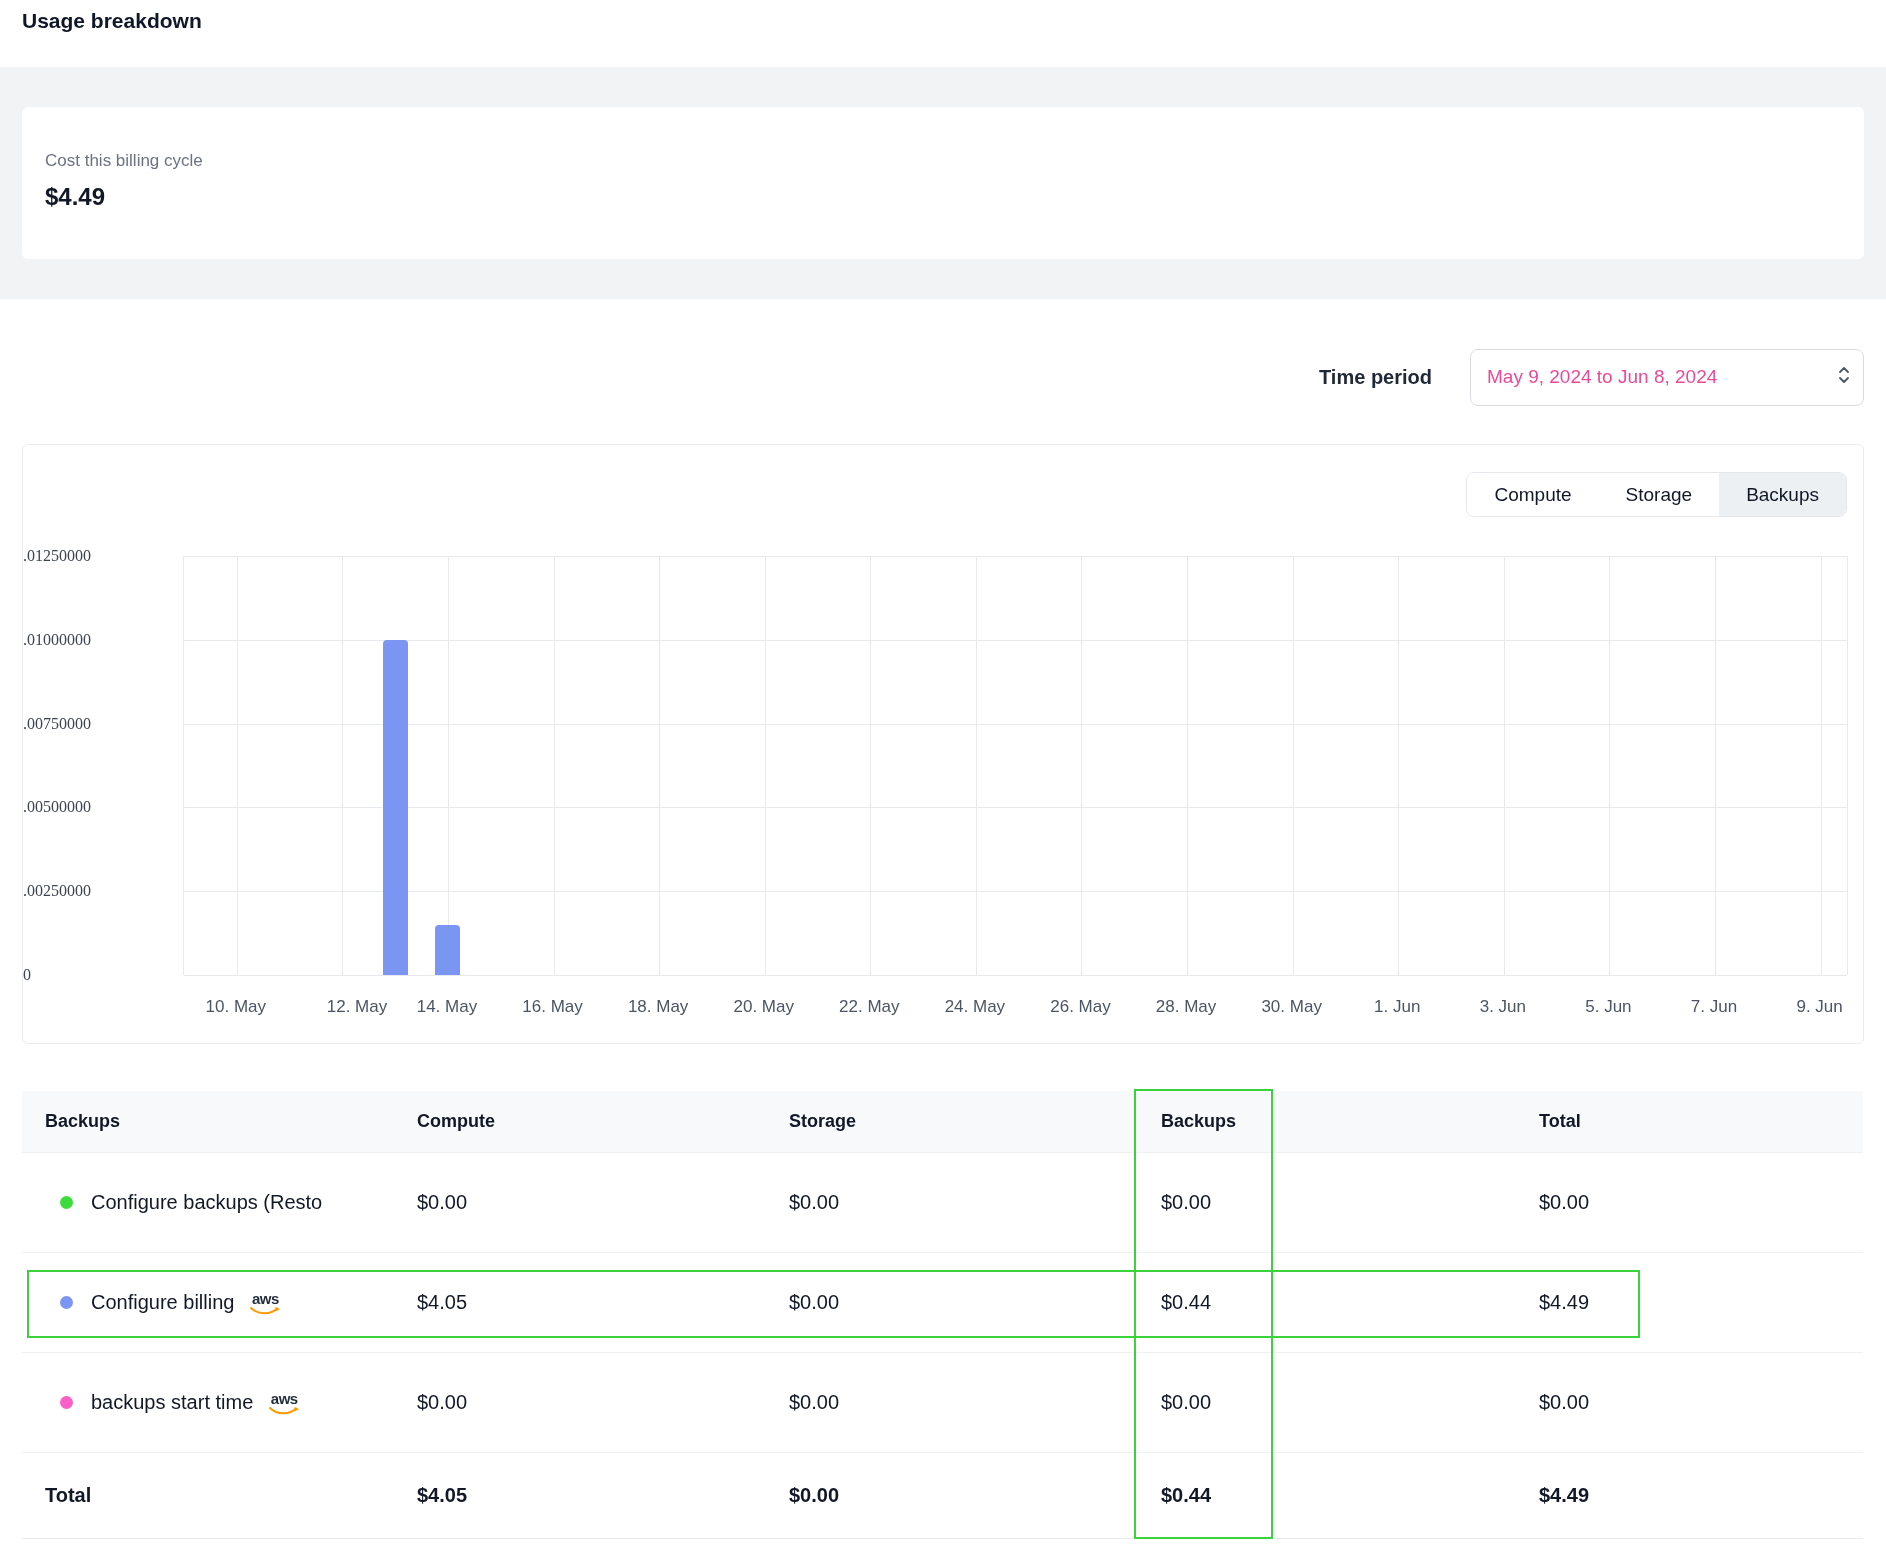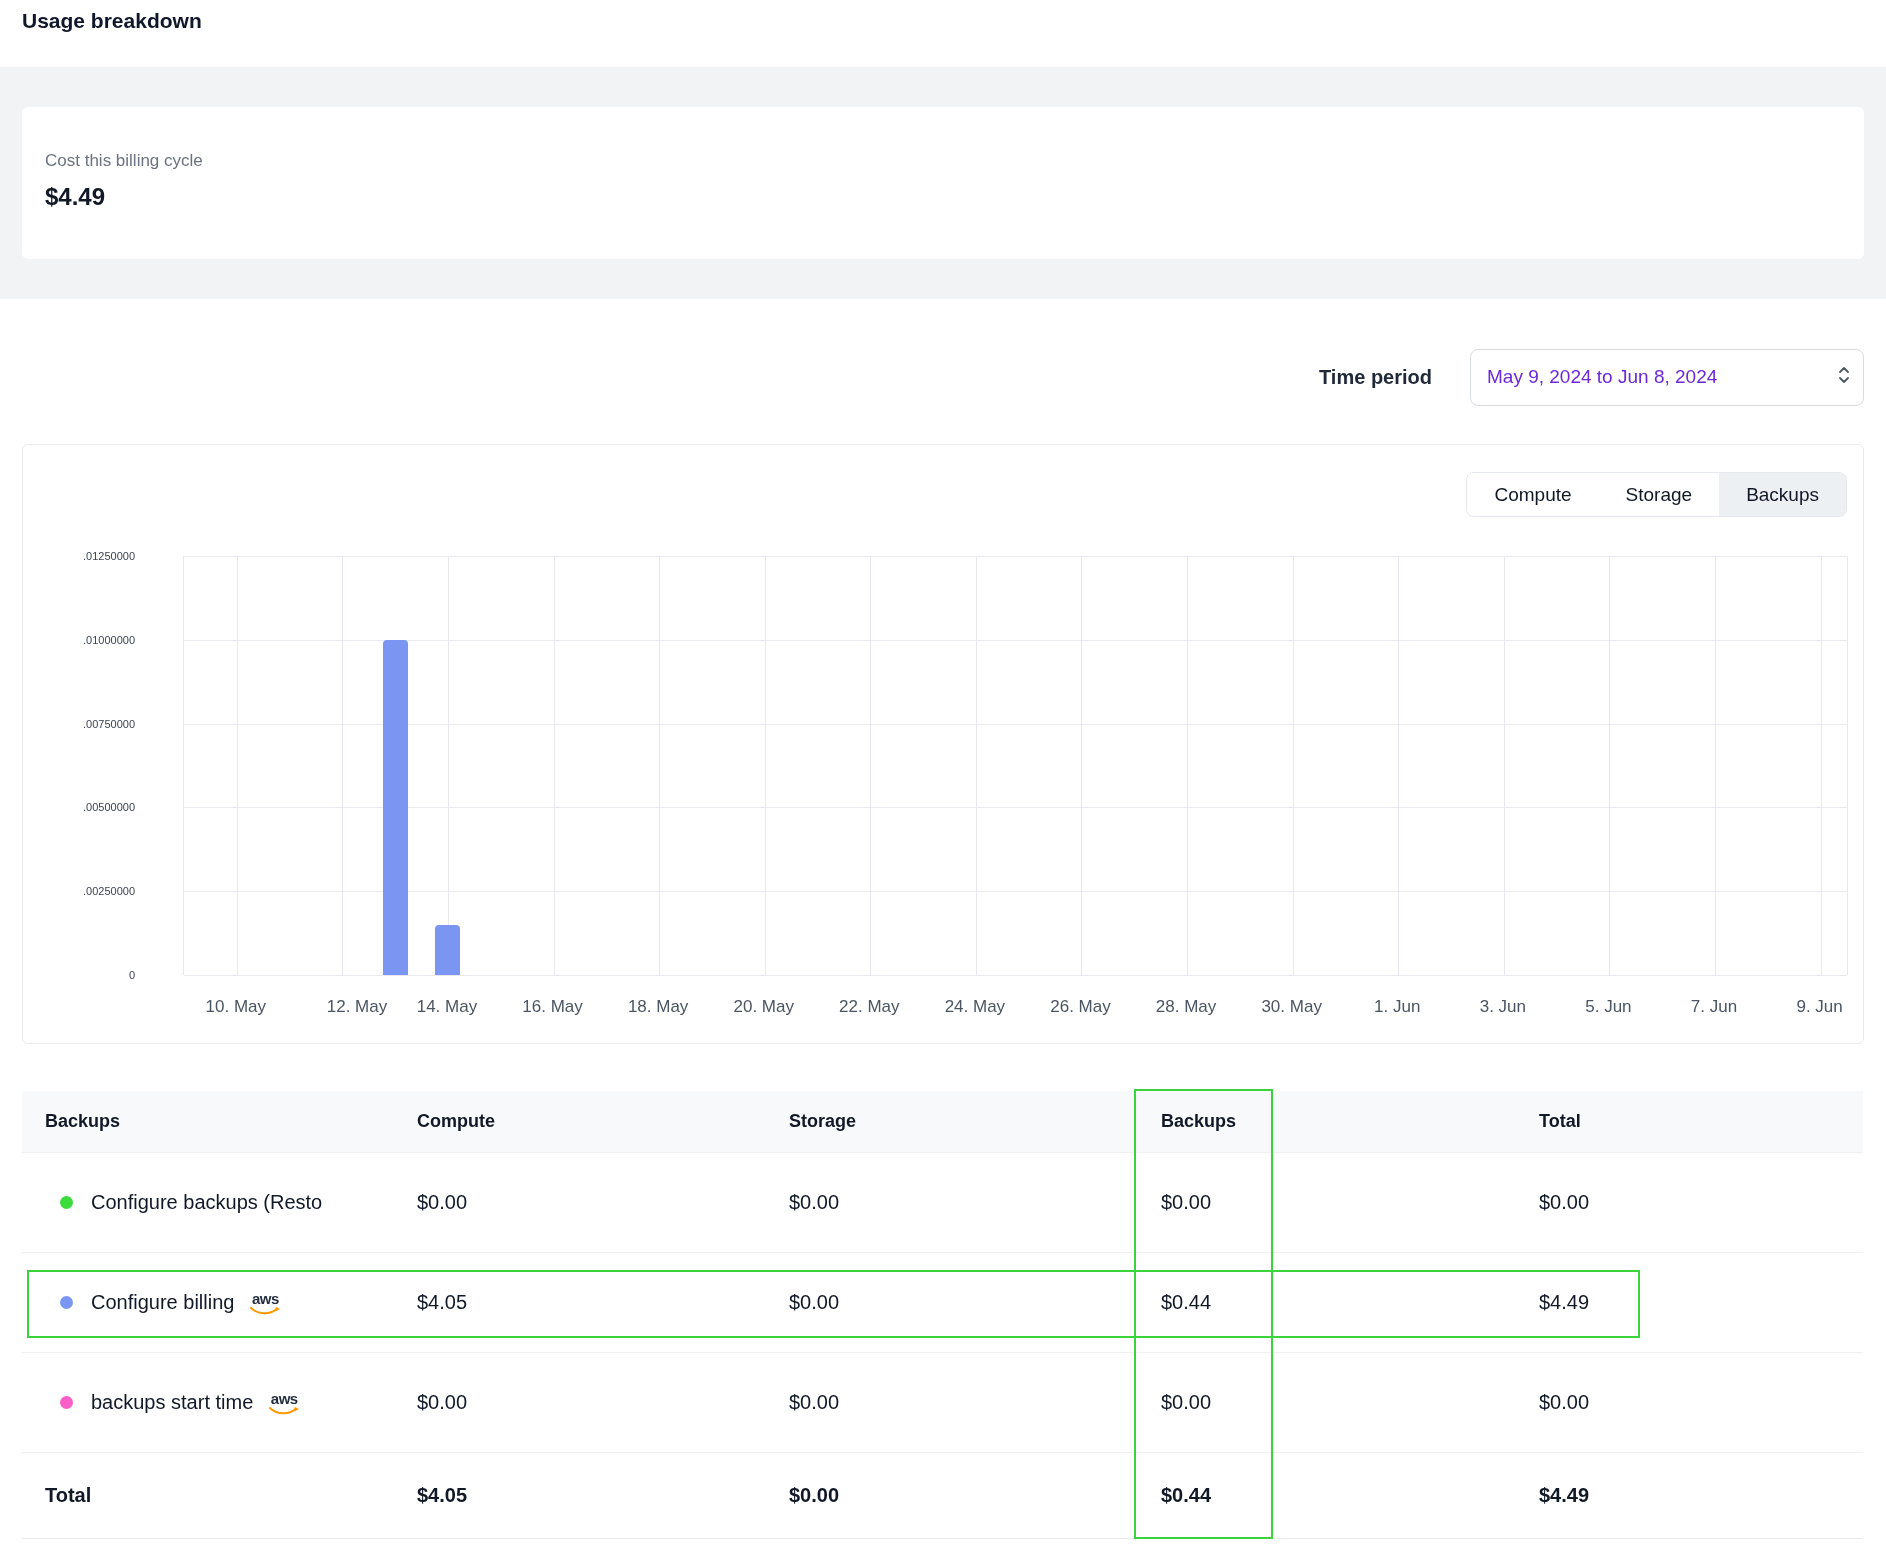--- a/index.html
+++ b/index.html
@@ -26,21 +26,21 @@
   
   .time-row {
     margin:56px 22px 0; height:44px;
     display:flex; justify-content:flex-end; align-items:center; gap:38px;
   }
   .time-label { font-size:20px; font-weight:700; color:#1f2937; }
   .time-select {
     width:394px; height:57px; background:#fff;
     border:1px solid #d8dce2; border-radius:8px;
     display:flex; align-items:center; justify-content:space-between;
-    padding:0 12px 0 16px; font-size:19px; color:#6d28d9; cursor:pointer;
+    padding:0 12px 0 16px; font-size:19px; color:#ec4899; cursor:pointer;
   }
 
   
   .chart-card {
     margin:45px 22px 0; height:600px; position:relative;
     border:1px solid #e8eaee; border-radius:6px; background:#fff;
   }
   .tab-group {
     position:absolute; top:27px; right:16px; height:45px;
     display:flex; border:1px solid #e4e7eb; border-radius:8px; overflow:hidden;
@@ -54,22 +54,22 @@
 
   #plot {
     position:absolute; left:160px; top:111px; width:1665px; height:419px;
     border-left:1px solid #e7e9ee; border-right:1px solid #e7e9ee;
   }
   .hgrid { position:absolute; left:0; right:0; height:1px; background:#e7e9ee; }
   .vgrid { position:absolute; top:0; bottom:0; width:1px; background:#e7e9ee; }
   .bar { position:absolute; bottom:0; width:25px; border-radius:4px 4px 0 0; z-index:2; }
   #y-labels { position:absolute; left:0; top:111px; width:112px; height:419px; }
   .ytick {
-    position:absolute; right:0; width:100%; text-align:right;
-    transform:translateY(-50%); font-size:11px; color:#3c4352;
+    position:absolute; right:0; width:100%; 
+    transform:translateY(-50%); font-size:16px; color:#3c4352;font-family:Liberation Serif, serif;
   }
   #x-labels { position:absolute; left:160px; top:552px; width:1665px; height:26px; }
   .xtick {
     position:absolute; transform:translateX(-50%);
     font-size:17px; color:#4b5563; white-space:nowrap;
   }
 
   
   .table-wrap { margin:47px 22px 0; position:relative; width:1841px; }
   .trow { display:grid; grid-template-columns:395px 372px 372px 378px 1fr; align-items:center; }

